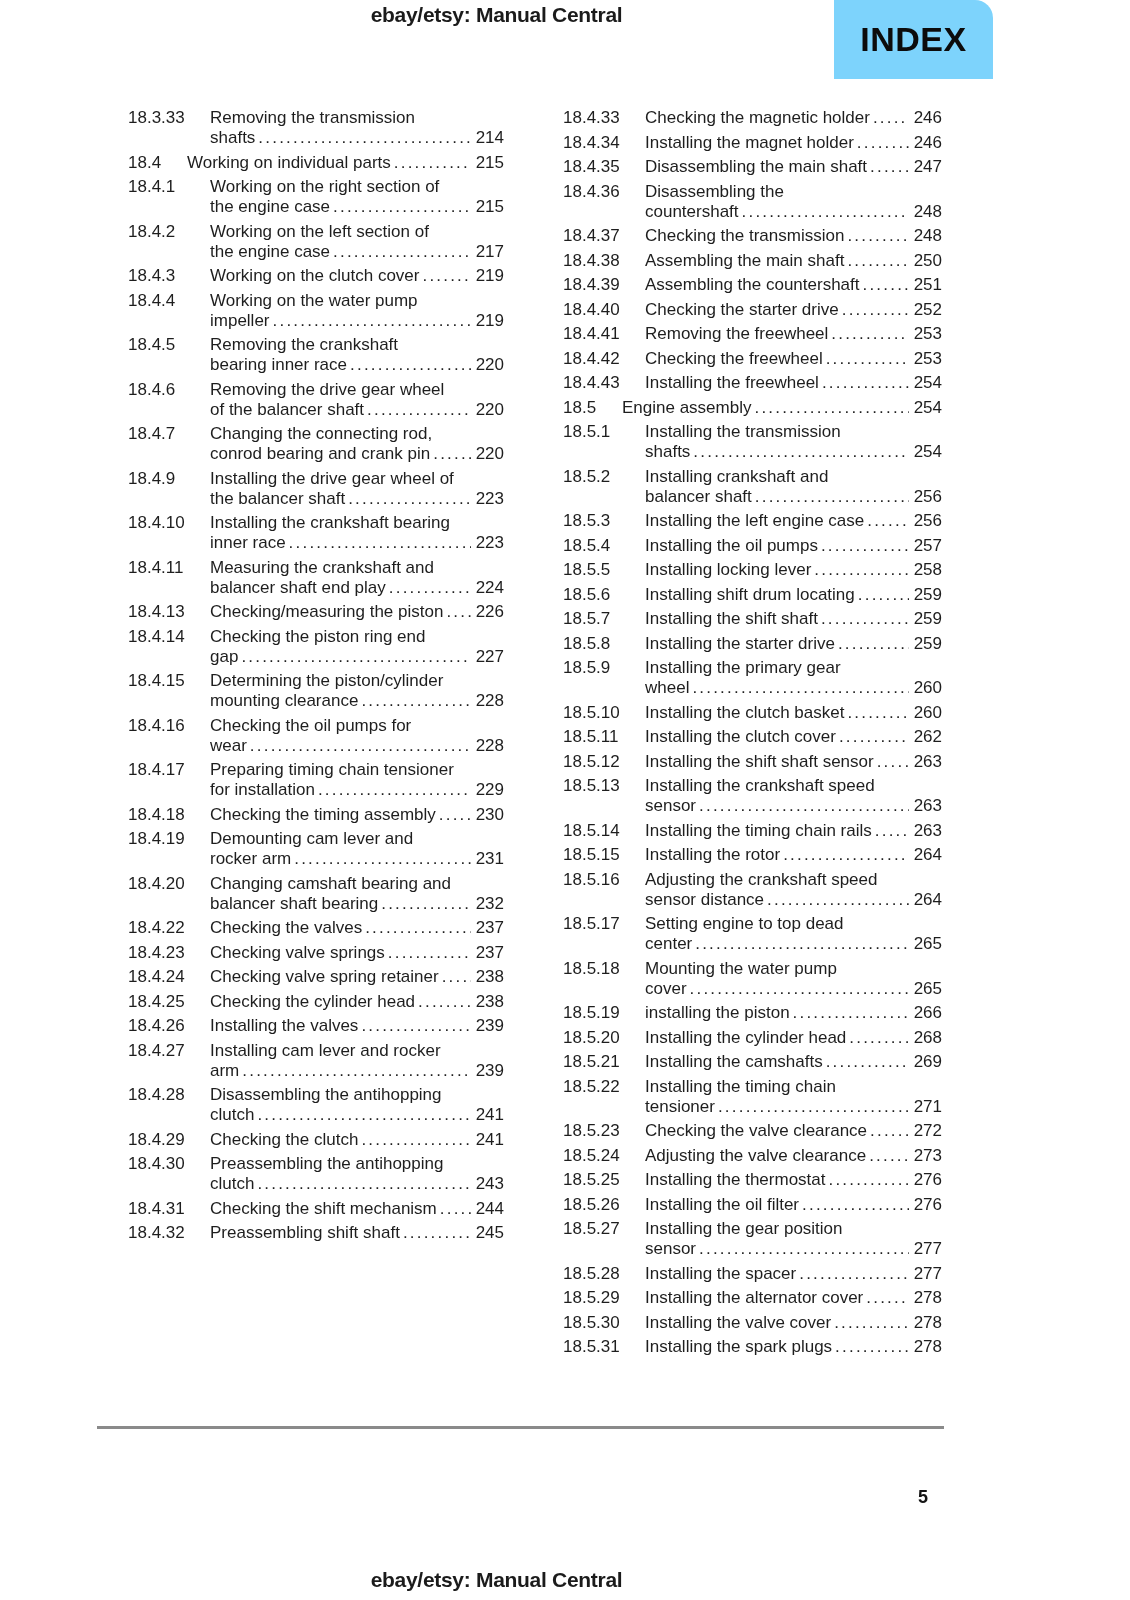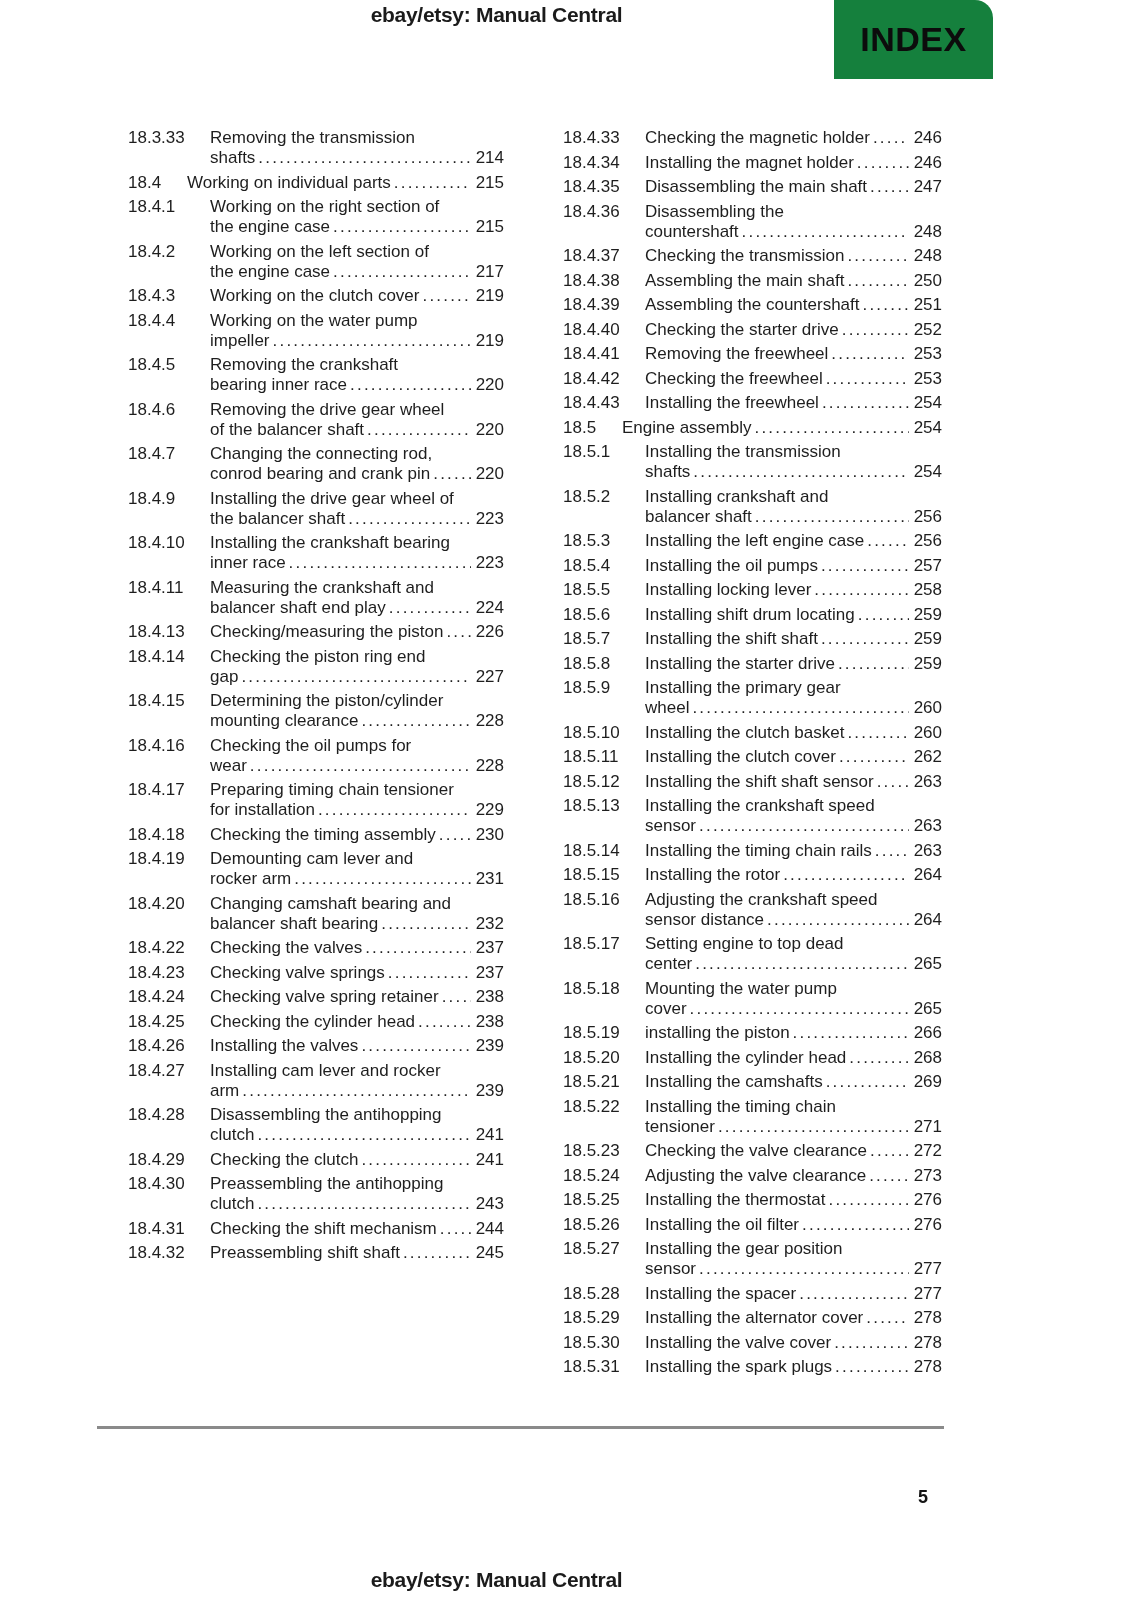--- a/index.html
+++ b/index.html
@@ -21,34 +21,34 @@
     font-size: 21px;
     font-weight: bold;
     letter-spacing: -0.3px;
     color: #1b1b1b;
   }
   .index-box {
     position: absolute;
     top: 0; right: 0;
     width: 159px;
     height: 79px;
-    background: #15803d;
+    background: #7dd3fc;
     display: flex;
     align-items: center;
     justify-content: center;
   }
   .index-label {
     font-size: 34px;
     font-weight: bold;
     letter-spacing: 0.5px;
     color: #0c0c0c;
   }
   .toc {
     position: absolute;
-    top: 128px;
+    top: 108px;
     left: 128px;
     display: flex;
     align-items: flex-start;
   }
   .col { width: 376px; }
   .col.right { width: 379px; margin-left: 59px; }
   .entry {
     position: relative;
     margin-bottom: 4.5px;
     font-size: 17px;

